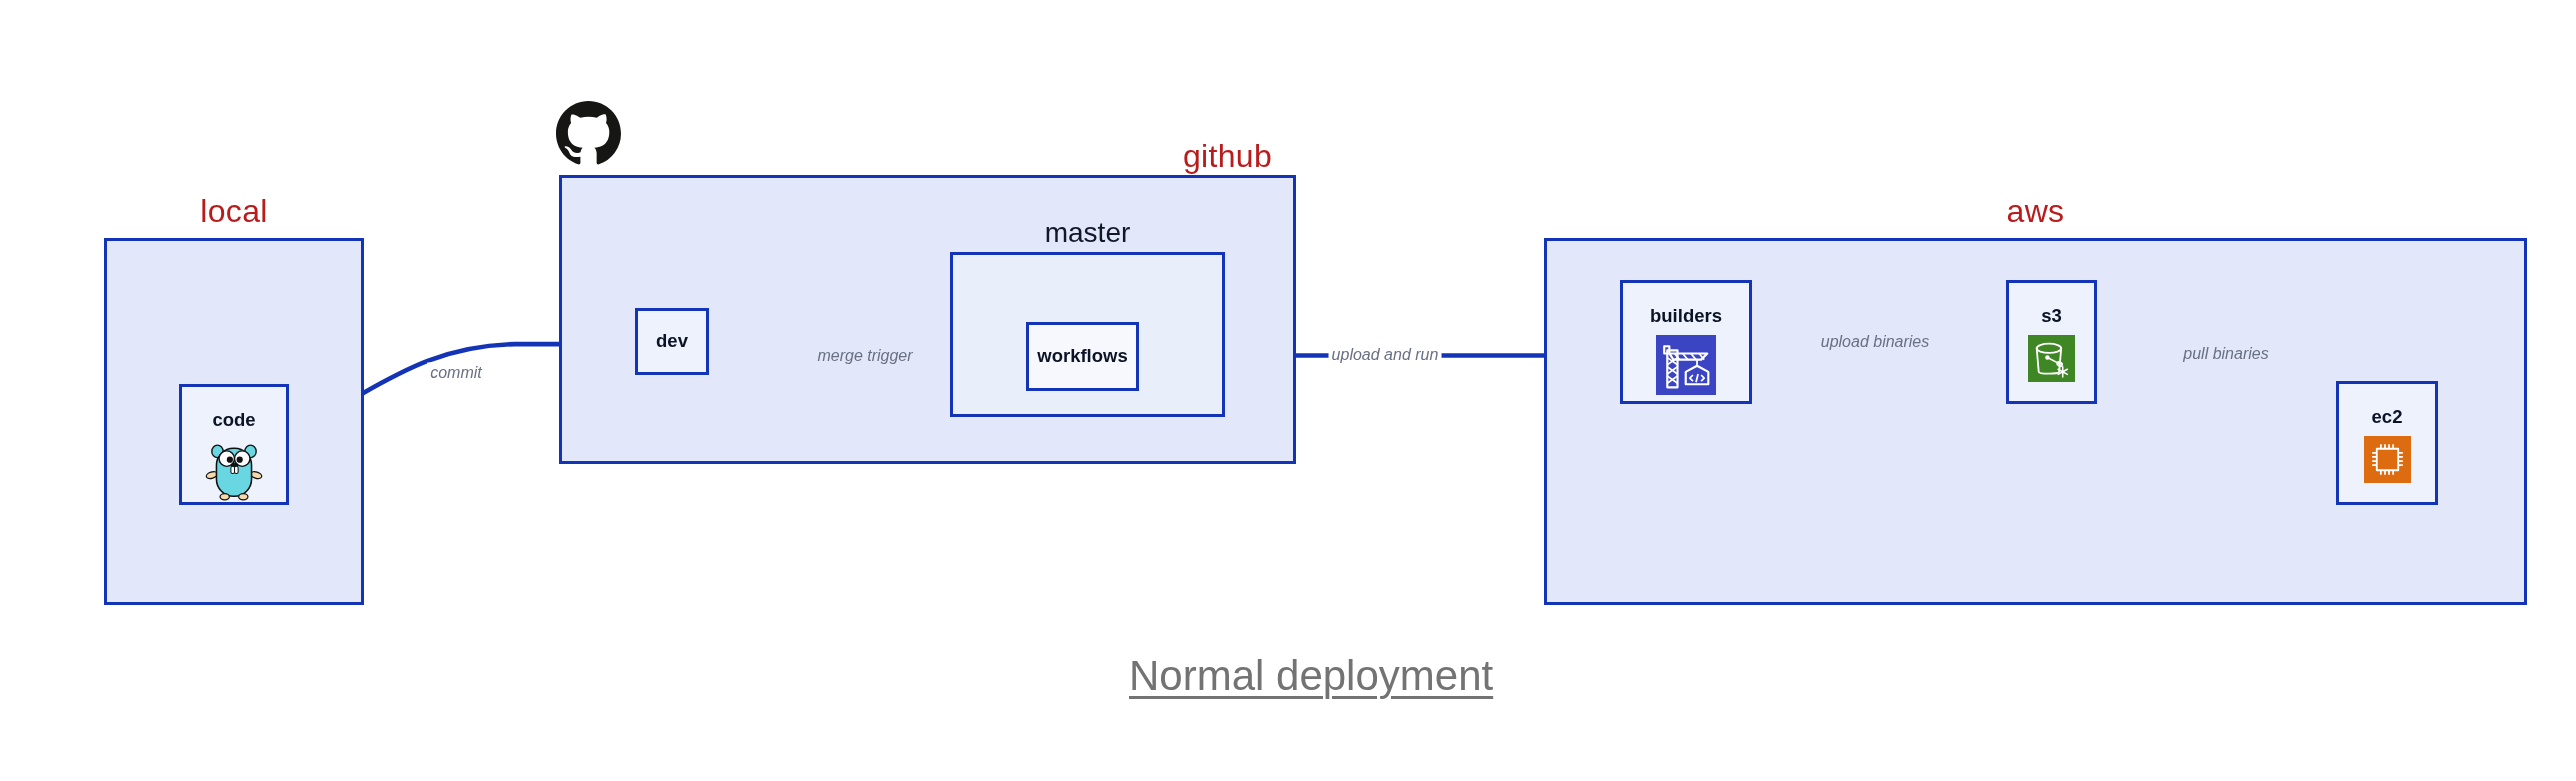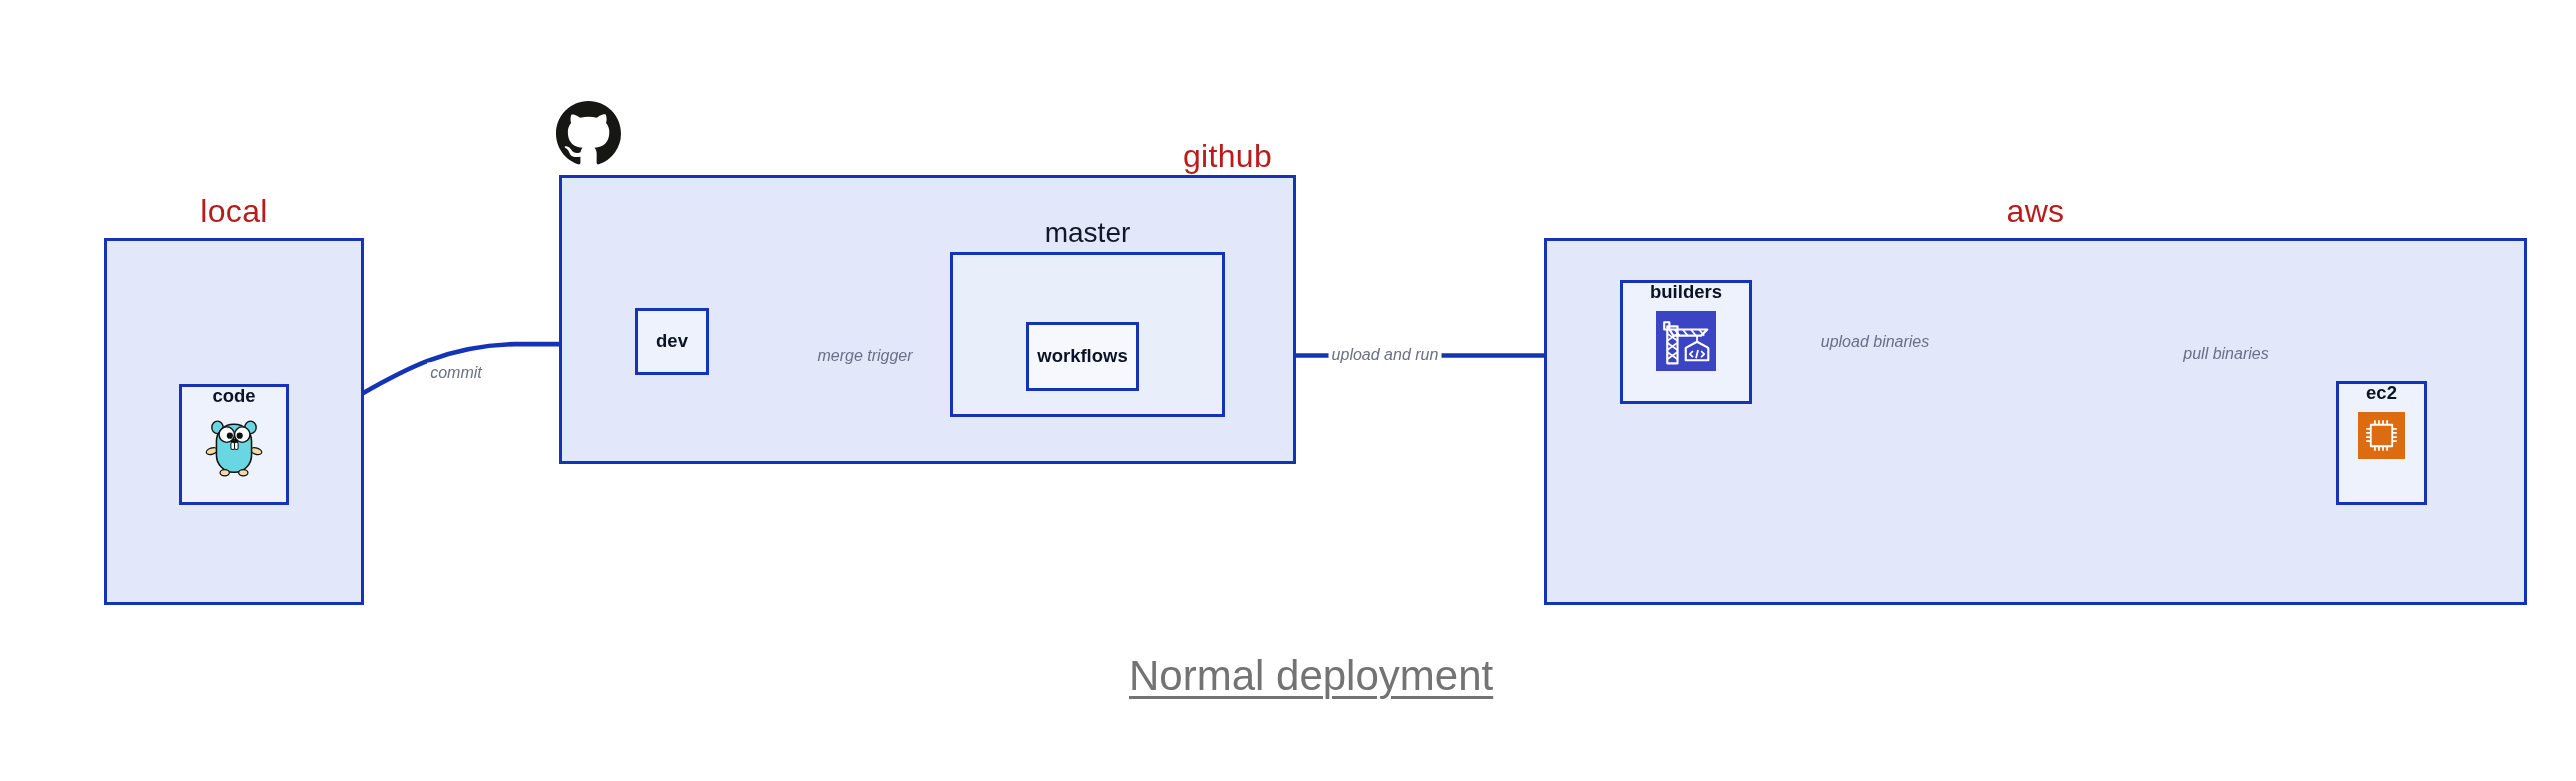--- a/index.html
+++ b/index.html
@@ -66,21 +66,21 @@
     display: flex;
     flex-direction: column;
     align-items: center;
   }
   .node-label {
     color: #0d1326;
     font-size: 18.5px;
     font-weight: 700;
     line-height: 1;
     white-space: nowrap;
-    margin-top: 0;
+    margin-top: 24px;
   }
   .node-icon {
     margin-top: 9.3px;
     display: block;
   }
   
   .edge-label {
     position: absolute;
     color: #6a7084;
     font-size: 16px;
@@ -214,22 +214,42 @@
           <path d="M80 48 L80 60" stroke-width="3.4"></path>
 
           <path d="M58 72 L80 60 L102 72 L102 96 L58 96 z"></path>
 
           <path d="M72 78 L66 84 L72 90 M88 78 L94 84 L88 90 M82 76 L78 92" stroke-width="3.4"></path>
         </g>
       </svg>
     </div>
   </div>
 
-
-  <div class="node" style="left:2336px; top:381px; width:91px; height:124px;">
+  <div class="node" style="left:2006px; top:280px; width:91px; height:124px;">
+    <div class="node-label">s3</div>
+    <div class="node-icon">
+      <svg width="47" height="47" viewBox="0 0 92 92" xmlns="http://www.w3.org/2000/svg">
+        <rect x="0" y="0" width="92" height="92" fill="#3f8624"></rect>
+        <g fill="none" stroke="#ffffff" stroke-width="3.6" stroke-linejoin="round" stroke-linecap="round">
+          <ellipse cx="41" cy="26" rx="24" ry="9"></ellipse>
+          <path d="M17 26 L21 72 C21 77 61 77 61 72 L65 26"></path>
+
+          <path d="M38 44 L61 56" stroke-width="3.2"></path>
+          <circle cx="38" cy="44" r="2.6" fill="#ffffff"></circle>
+          <ellipse cx="62" cy="57" rx="5" ry="3.4" transform="rotate(28 62 57)"></ellipse>
+
+          <g stroke-width="3">
+            <path d="M68 62 L68 82 M59 67 L77 77 M77 67 L59 77"></path>
+          </g>
+        </g>
+      </svg>
+    </div>
+  </div>
+
+  <div class="node" style="left:2336px; top:381px; width:102px; height:124px;">
     <div class="node-label">ec2</div>
     <div class="node-icon">
       <svg width="47" height="47" viewBox="0 0 92 92" xmlns="http://www.w3.org/2000/svg">
         <rect x="0" y="0" width="92" height="92" fill="#dd6b10"></rect>
         <g fill="none" stroke="#ffffff" stroke-width="3.6" stroke-linejoin="round">
           <rect x="25" y="25" width="42" height="42"></rect>
           <g stroke-width="3.4">
             <path d="M33 25 L33 16 M41 25 L41 16 M49 25 L49 16 M57 25 L57 16"></path>
             <path d="M33 67 L33 76 M41 67 L41 76 M49 67 L49 76 M57 67 L57 76"></path>
             <path d="M25 33 L16 33 M25 41 L16 41 M25 49 L16 49 M25 57 L16 57"></path>

